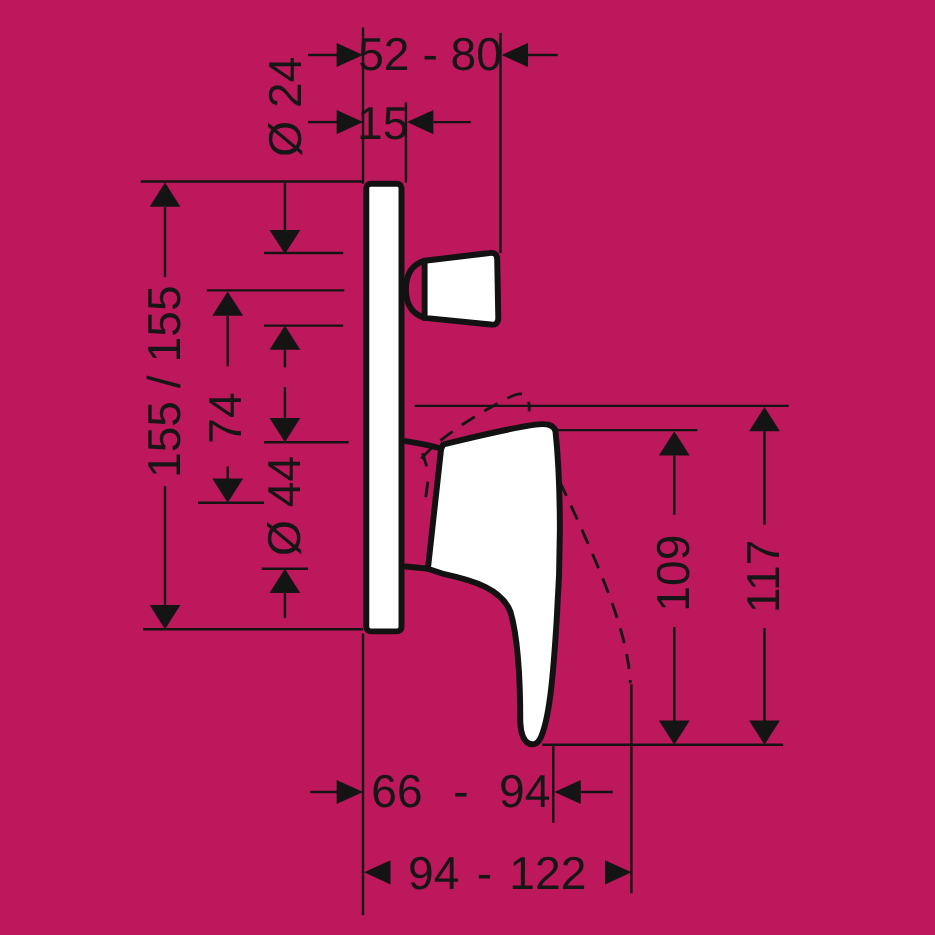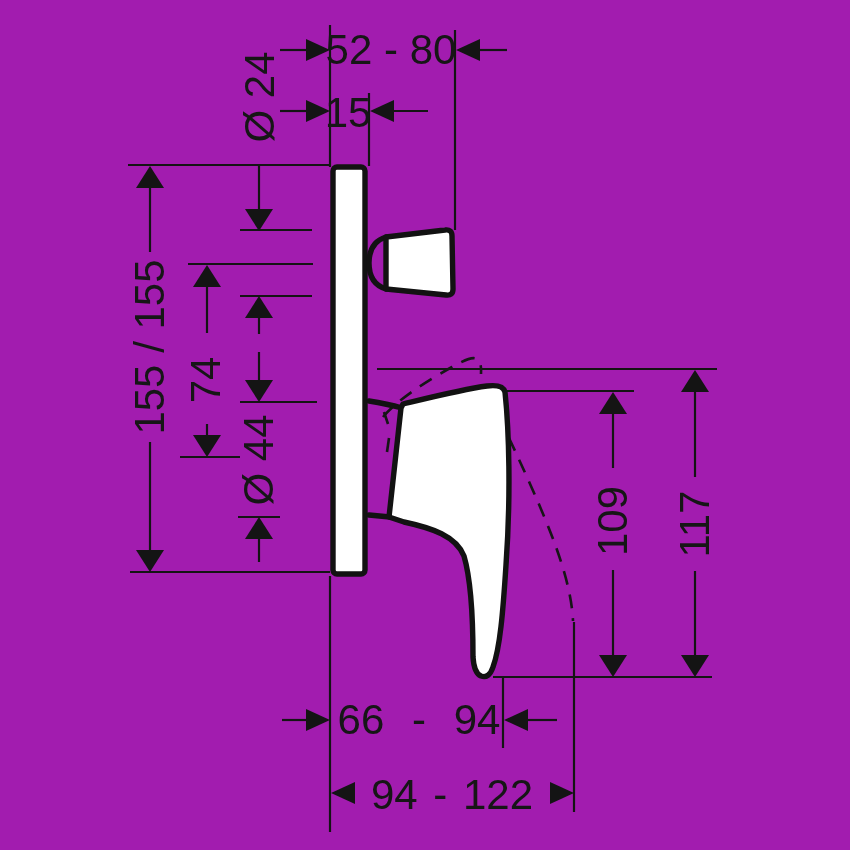--- a/index.html
+++ b/index.html
@@ -1,16 +1,16 @@
 <!DOCTYPE html>
 <html><head>
 <meta charset="utf-8">
 <style>
   html,body{margin:0;padding:0;background:#ffffff;}
-  .stage{position:relative;width:850px;height:850px;background:#a21caf;overflow:hidden;text-decoration:underline;}
+  .stage{position:relative;width:850px;height:850px;background:#be185d;overflow:hidden;text-decoration:underline;}
   svg{display:block;}
   .thin{stroke:#141414;stroke-width:2.2;fill:none;}
   .thick{stroke:#121212;stroke-width:5.4;fill:none;stroke-linecap:round;stroke-linejoin:round;}
   .thickf{stroke:#121212;stroke-width:5.4;fill:#ffffff;stroke-linecap:round;stroke-linejoin:round;}
   .dash{stroke:#161616;stroke-width:2.6;fill:none;stroke-dasharray:14 10;stroke-linecap:butt;}
   .dashshort{stroke:#161616;stroke-width:2.6;fill:none;}
   .arr{fill:#141414;stroke:none;}
   text{font-family:"Liberation Sans","DejaVu Sans",sans-serif;font-size:42px;fill:#161616;}
   .dimtxt{text-anchor:middle;}
 </style>

